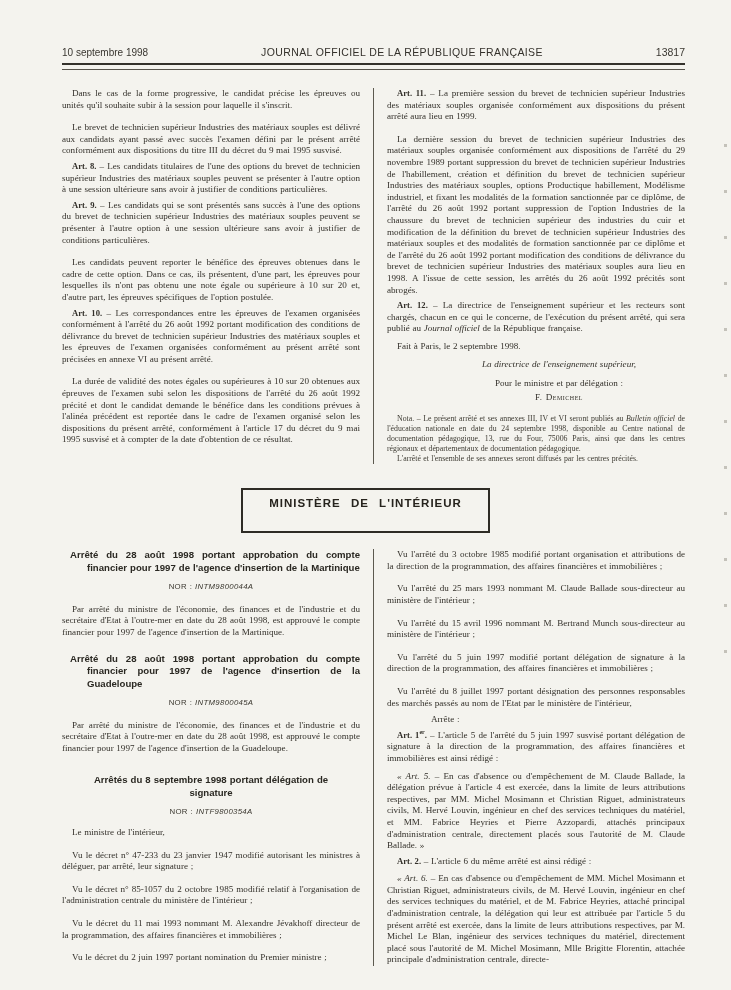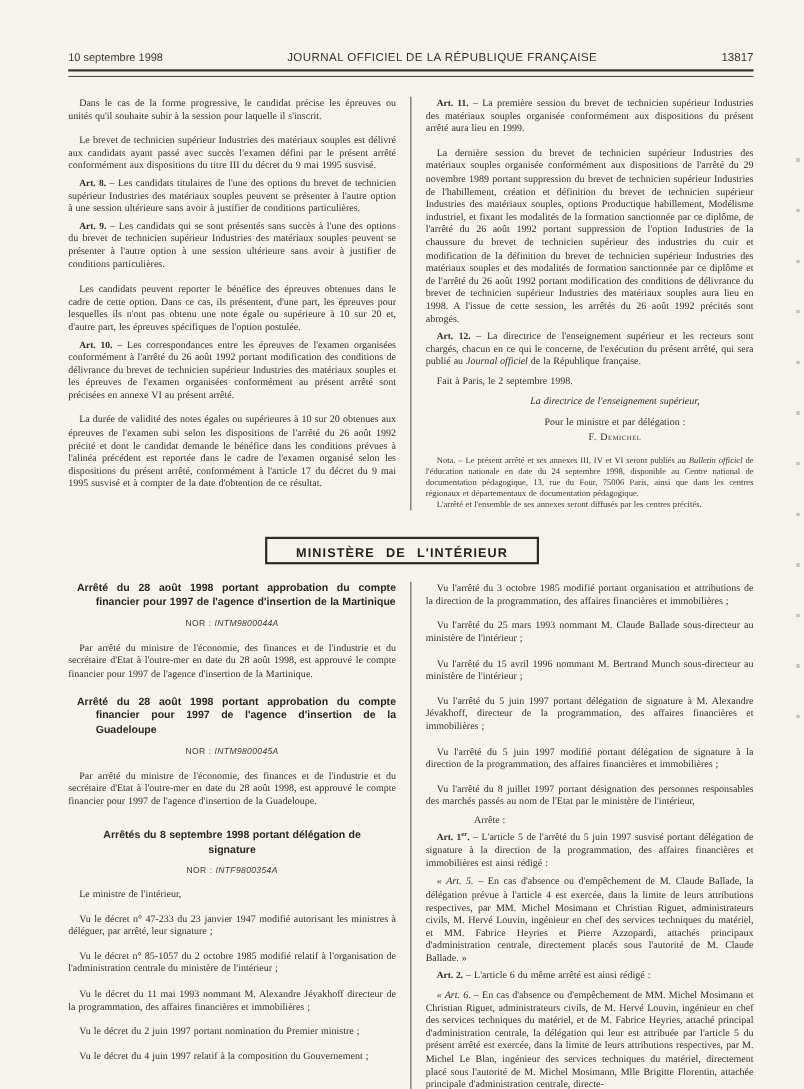--- a/index.html
+++ b/index.html
@@ -37,21 +37,21 @@
        text-indent:0;margin:7px 0 9px;letter-spacing:.3px;color:#3a372f;}
   .p.sig{text-align:center;text-indent:0;padding-left:46px;margin-top:7px;}
   .p.sc{font-variant:small-caps;letter-spacing:.5px;margin-top:2px;}
   .p.nota{font-size:7.8px;line-height:9.8px;color:#3c3931;}
   .p.nota2{font-size:7.8px;line-height:9.8px;margin-top:1px;color:#3c3931;}
   .p.arrete{text-indent:0;padding-left:44px;margin:5px 0 4px;}
   .p.first{margin-top:0;}
   sup{font-size:6px;line-height:0;}
   
   .banner-wrap{display:flex;justify-content:center;margin:24px 16px 4px 0;}
-  .banner{border:2px solid #2e2b25;padding:7px 26px 2px;
+  .banner{border:2px solid #2e2b25;padding:7px 26px 22px;
     font-family:"Liberation Sans", sans-serif;font-weight:bold;font-size:11.5px;
     letter-spacing:1px;word-spacing:6px;color:#26231d;background:#f4f3ee;}
   .sec2{margin-top:16px;}
   
   .scan-marks{position:absolute;right:4px;top:120px;width:3px;height:560px;opacity:.45;
     background:repeating-linear-gradient(180deg,transparent 0 24px,#89857a 24px 27px,transparent 27px 46px);}
 </style>
 </head>
 <body>
 
@@ -99,27 +99,25 @@
         <p class="p h">Arrêté du 28 août 1998 portant approbation du compte financier pour 1997 de l'agence d'insertion de la Guadeloupe</p>
         <p class="p nor">NOR :  <i>INTM9800045A</i></p>
         <p class="p">Par arrêté du ministre de l'économie, des finances et de l'industrie et du secrétaire d'Etat à l'outre-mer en date du 28 août 1998, est approuvé le compte financier pour 1997 de l'agence d'insertion de la Guadeloupe.</p>
         <p class="p hc">Arrêtés du 8 septembre 1998 portant délégation de signature</p>
         <p class="p nor">NOR :  <i>INTF9800354A</i></p>
         <p class="p mt">Le ministre de l'intérieur,</p>
         <p class="p">Vu le décret n° 47-233 du 23 janvier 1947 modifié autorisant les ministres à déléguer, par arrêté, leur signature ;</p>
         <p class="p">Vu le décret n° 85-1057 du 2 octobre 1985 modifié relatif à l'organisation de l'administration centrale du ministère de l'intérieur ;</p>
         <p class="p">Vu le décret du 11 mai 1993 nommant M. Alexandre Jévakhoff directeur de la programmation, des affaires financières et immobilières ;</p>
         <p class="p">Vu le décret du 2 juin 1997 portant nomination du Premier ministre ;</p>
-        <p class="p">Vu le décret du 4 juin 1997 relatif à la composition du Gouvernement ;</p>
       </div>
     <div class="col">
         <p class="p first">Vu l'arrêté du 3 octobre 1985 modifié portant organisation et attributions de la direction de la programmation, des affaires financières et immobilières ;</p>
         <p class="p">Vu l'arrêté du 25 mars 1993 nommant M. Claude Ballade sous-directeur au ministère de l'intérieur ;</p>
         <p class="p">Vu l'arrêté du 15 avril 1996 nommant M. Bertrand Munch sous-directeur au ministère de l'intérieur ;</p>
-        <p class="p">Vu l'arrêté du 5 juin 1997 portant délégation de signature à M. Alexandre Jévakhoff, directeur de la programmation, des affaires financières et immobilières ;</p>
         <p class="p">Vu l'arrêté du 5 juin 1997 modifié portant délégation de signature à la direction de la programmation, des affaires financières et immobilières ;</p>
         <p class="p">Vu l'arrêté du 8 juillet 1997 portant désignation des personnes responsables des marchés passés au nom de l'Etat par le ministère de l'intérieur,</p>
         <p class="p arrete">Arrête :</p>
         <p class="p art"><span class="lead">Art. 1<sup>er</sup>.</span> – L'article 5 de l'arrêté du 5 juin 1997 susvisé portant délégation de signature à la direction de la programmation, des affaires financières et immobilières est ainsi rédigé :</p>
         <p class="p mt"><i>« Art. 5.</i> – En cas d'absence ou d'empêchement de M. Claude Ballade, la délégation prévue à l'article 4 est exercée, dans la limite de leurs attributions respectives, par MM. Michel Mosimann et Christian Riguet, administrateurs civils, M. Hervé Louvin, ingénieur en chef des services techniques du matériel, et MM. Fabrice Heyries et Pierre Azzopardi, attachés principaux d'administration centrale, directement placés sous l'autorité de M. Claude Ballade. »</p>
         <p class="p art"><span class="lead">Art. 2.</span> – L'article 6 du même arrêté est ainsi rédigé :</p>
         <p class="p mt"><i>« Art. 6.</i> – En cas d'absence ou d'empêchement de MM. Michel Mosimann et Christian Riguet, administrateurs civils, de M. Hervé Louvin, ingénieur en chef des services techniques du matériel, et de M. Fabrice Heyries, attaché principal d'administration centrale, la délégation qui leur est attribuée par l'article 5 du présent arrêté est exercée, dans la limite de leurs attributions respectives, par M. Michel Le Blan, ingénieur des services techniques du matériel, directement placé sous l'autorité de M. Michel Mosimann, Mlle Brigitte Florentin, attachée principale d'administration centrale, directe-</p>
       </div>
   </div>
 

